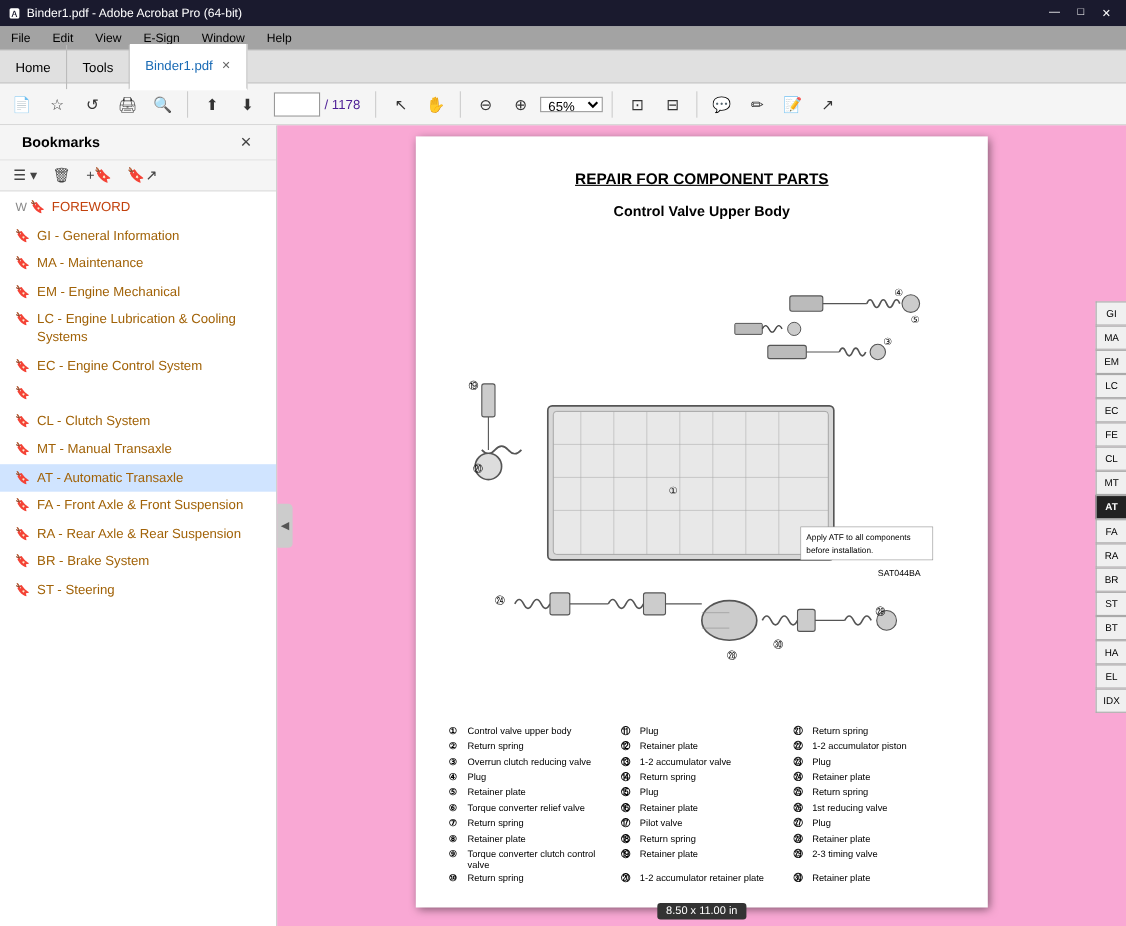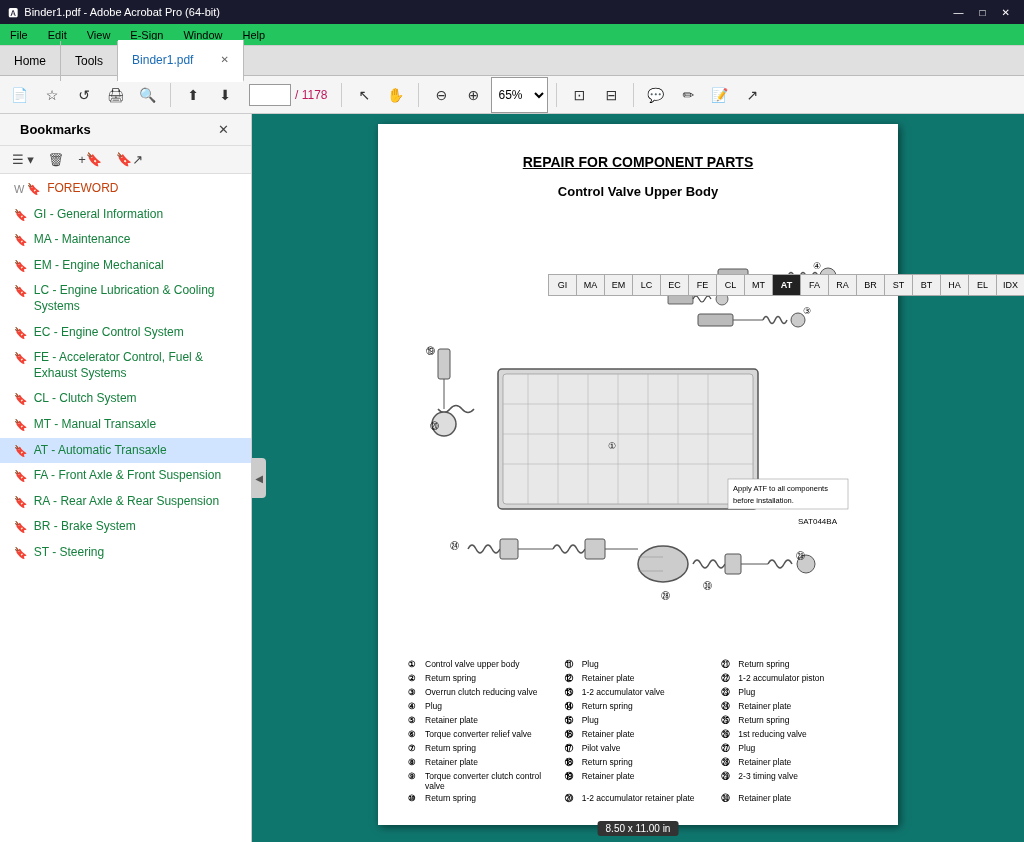--- a/index.html
+++ b/index.html
@@ -14,21 +14,21 @@
       display: flex;
       align-items: center;
       justify-content: space-between;
       height: 24px;
     }
     .title-bar-left { display: flex; align-items: center; gap: 6px; }
     .title-bar-controls { display: flex; gap: 4px; font-size: 10px; }
 
     
     .menu-bar {
-      background: #22c55e;
+      background: #a3a3a3;
       border-bottom: 1px solid #ccc;
       display: flex;
       align-items: center;
       height: 22px;
       padding: 0 6px;
       gap: 12px;
     }
     .menu-item {
       font-size: 11px;
       color: #000;
@@ -50,21 +50,20 @@
       cursor: pointer;
       border-right: 1px solid #bbb;
       height: 100%;
       display: flex;
       align-items: center;
     }
     .tab.active {
       background: #fff;
       color: #1a6bb5;
       border-bottom: 2px solid #fff;
-      gap: 19px;
     }
     .tab-close { margin-left: 8px; font-size: 10px; color: #666; cursor: pointer; }
 
     
     .toolbar {
       background: #f5f5f5;
       border-bottom: 1px solid #ccc;
       display: flex;
       align-items: center;
       height: 38px;
@@ -95,23 +94,23 @@
       margin: 0 6px;
     }
     .page-input {
       width: 42px;
       height: 22px;
       text-align: center;
       border: 1px solid #999;
       font-size: 12px;
       padding: 0 20px;
     }
-    .page-total { font-size: 12px; color: #be185d; }
+    .page-total { font-size: 12px; color: #4c1d95; }
     .zoom-select {
-      height: 36px;
+      height: 14px;
       border: 1px solid #999;
       font-size: 12px;
       padding: 0 2px;
       background: white;
       min-width: 55px;
     }
 
     
     .main-area {
       display: flex;
@@ -177,21 +176,21 @@
     }
     .bookmark-item.active { background: #d0e4ff; }
     .bookmark-icon {
       font-size: 11px;
       color: #888;
       margin-top: 1px;
       flex-shrink: 0;
     }
     .bookmark-text {
       font-size: 12px;
-      color: #15803d;
+      color: #a16207;
     }
     .bookmark-text.black { color: #c2410c; text-align: right; }
 
     
     .collapse-handle {
       position: absolute;
       left: 252px;
       top: 50%;
       transform: translateY(-50%);
       width: 14px;
@@ -203,21 +202,21 @@
       align-items: center;
       justify-content: center;
       font-size: 10px;
       color: #555;
       z-index: 10;
     }
 
     
     .pdf-area {
       flex: 1;
-      background: #0f766e;
+      background: #f9a8d4;
       overflow: hidden;
       position: relative;
       display: flex;
       flex-direction: column;
       align-items: center;
       padding: 10px;
     }
 
     .pdf-page {
       background: white;
@@ -272,21 +271,21 @@
       font-weight: bold;
       min-width: 14px;
     }
 
     
     .side-tabs {
       position: absolute;
       right: 0;
       top: 160px;
       display: flex;
-      flex-direction: row;
+      flex-direction: column;
       gap: 0;
       border-radius: 11px;
     }
     .side-tab {
       background: #f0f0f0;
       border: 1px solid #aaa;
       border-right: none;
       font-size: 9px;
       padding: 3px 4px;
       text-align: center;
@@ -426,21 +425,20 @@
       <div class="bookmark-item">
         <span class="bookmark-icon">🔖</span>
         <span class="bookmark-text">LC - Engine Lubrication &amp; Cooling Systems</span>
       </div>
       <div class="bookmark-item">
         <span class="bookmark-icon">🔖</span>
         <span class="bookmark-text">EC - Engine Control System</span>
       </div>
       <div class="bookmark-item">
         <span class="bookmark-icon">🔖</span>
-        <span class="bookmark-text">FE - Accelerator Control, Fuel &amp; Exhaust Systems</span>
       </div>
       <div class="bookmark-item">
         <span class="bookmark-icon">🔖</span>
         <span class="bookmark-text">CL - Clutch System</span>
       </div>
       <div class="bookmark-item">
         <span class="bookmark-icon">🔖</span>
         <span class="bookmark-text">MT - Manual Transaxle</span>
       </div>
       <div class="bookmark-item active">

